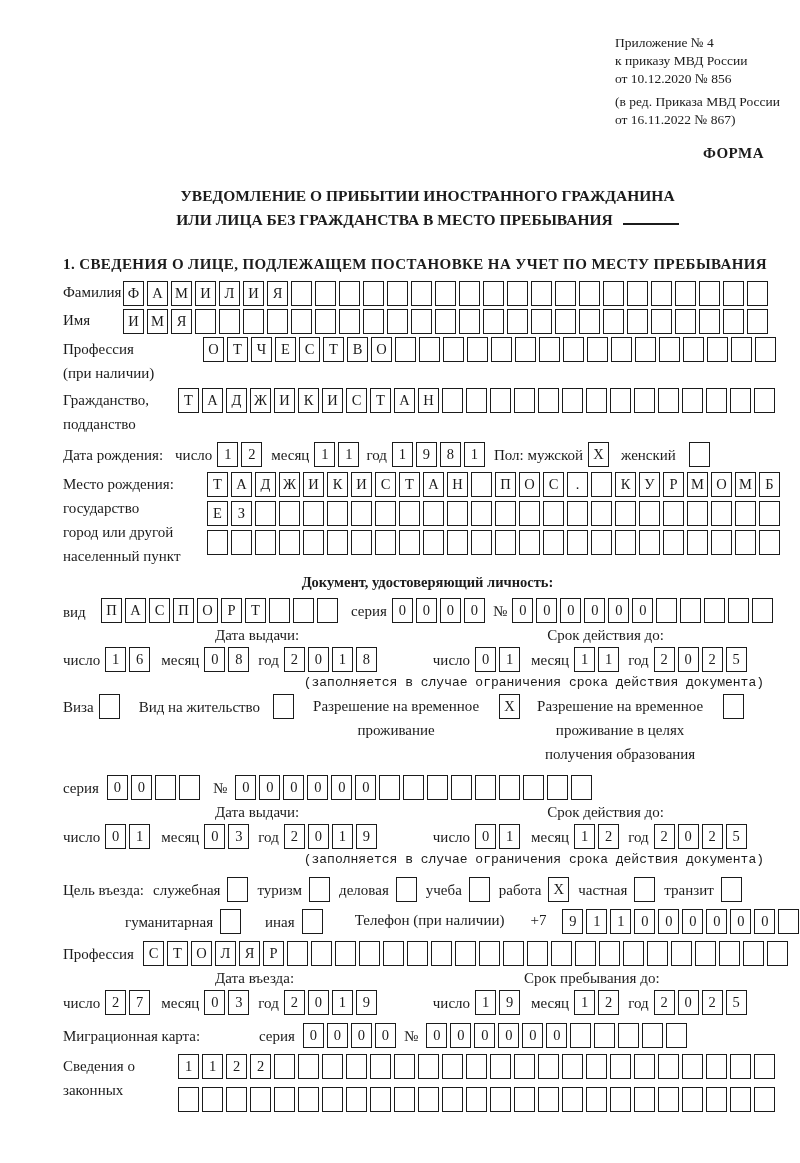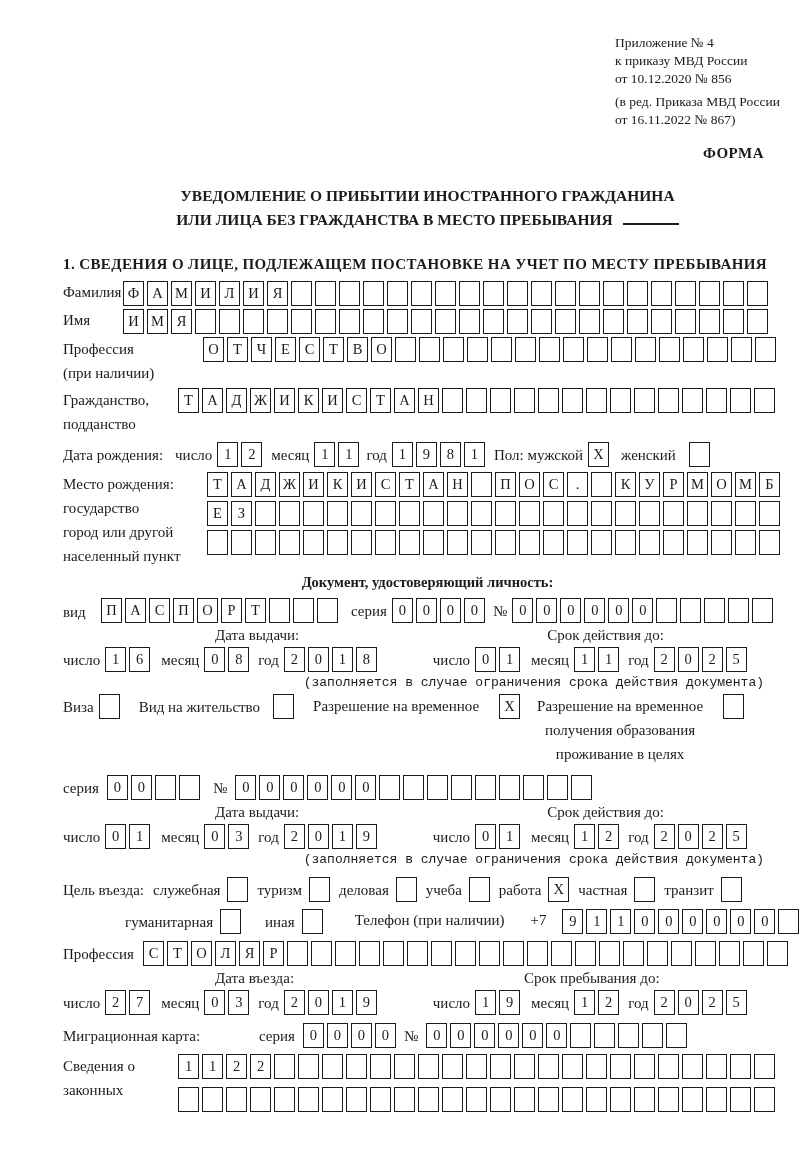--- a/index.html
+++ b/index.html
@@ -436,30 +436,31 @@
     </span>
     <span class="grp" style="margin-left:6px;">
       <span class="lbl">Вид на жительство</span>
       <span class="cells" style="margin-left:8px;">
           <span class="cell"></span>
         </span>
     </span>
     <span class="opt-multiline" style="margin-left:6px;">
       <span class="txt">
         <div>Разрешение на временное</div>
+        <div>проживание</div>
       </span>
       <span class="cells">
           <span class="cell">X</span>
         </span>
     </span>
     <span class="opt-multiline" style="margin-left:4px;">
       <span class="txt">
         <div>Разрешение на временное</div>
+        <div>проживание в целях</div>
         <div>получения образования</div>
-        <div>проживание в целях</div>
       </span>
       <span class="cells">
           <span class="cell"></span>
         </span>
     </span>
   </div>
 
   <div class="row" style="align-items:center;margin-top:9px;">
     <span class="lbl">серия</span>
     <span class="cells" style="margin-left:8px;">

